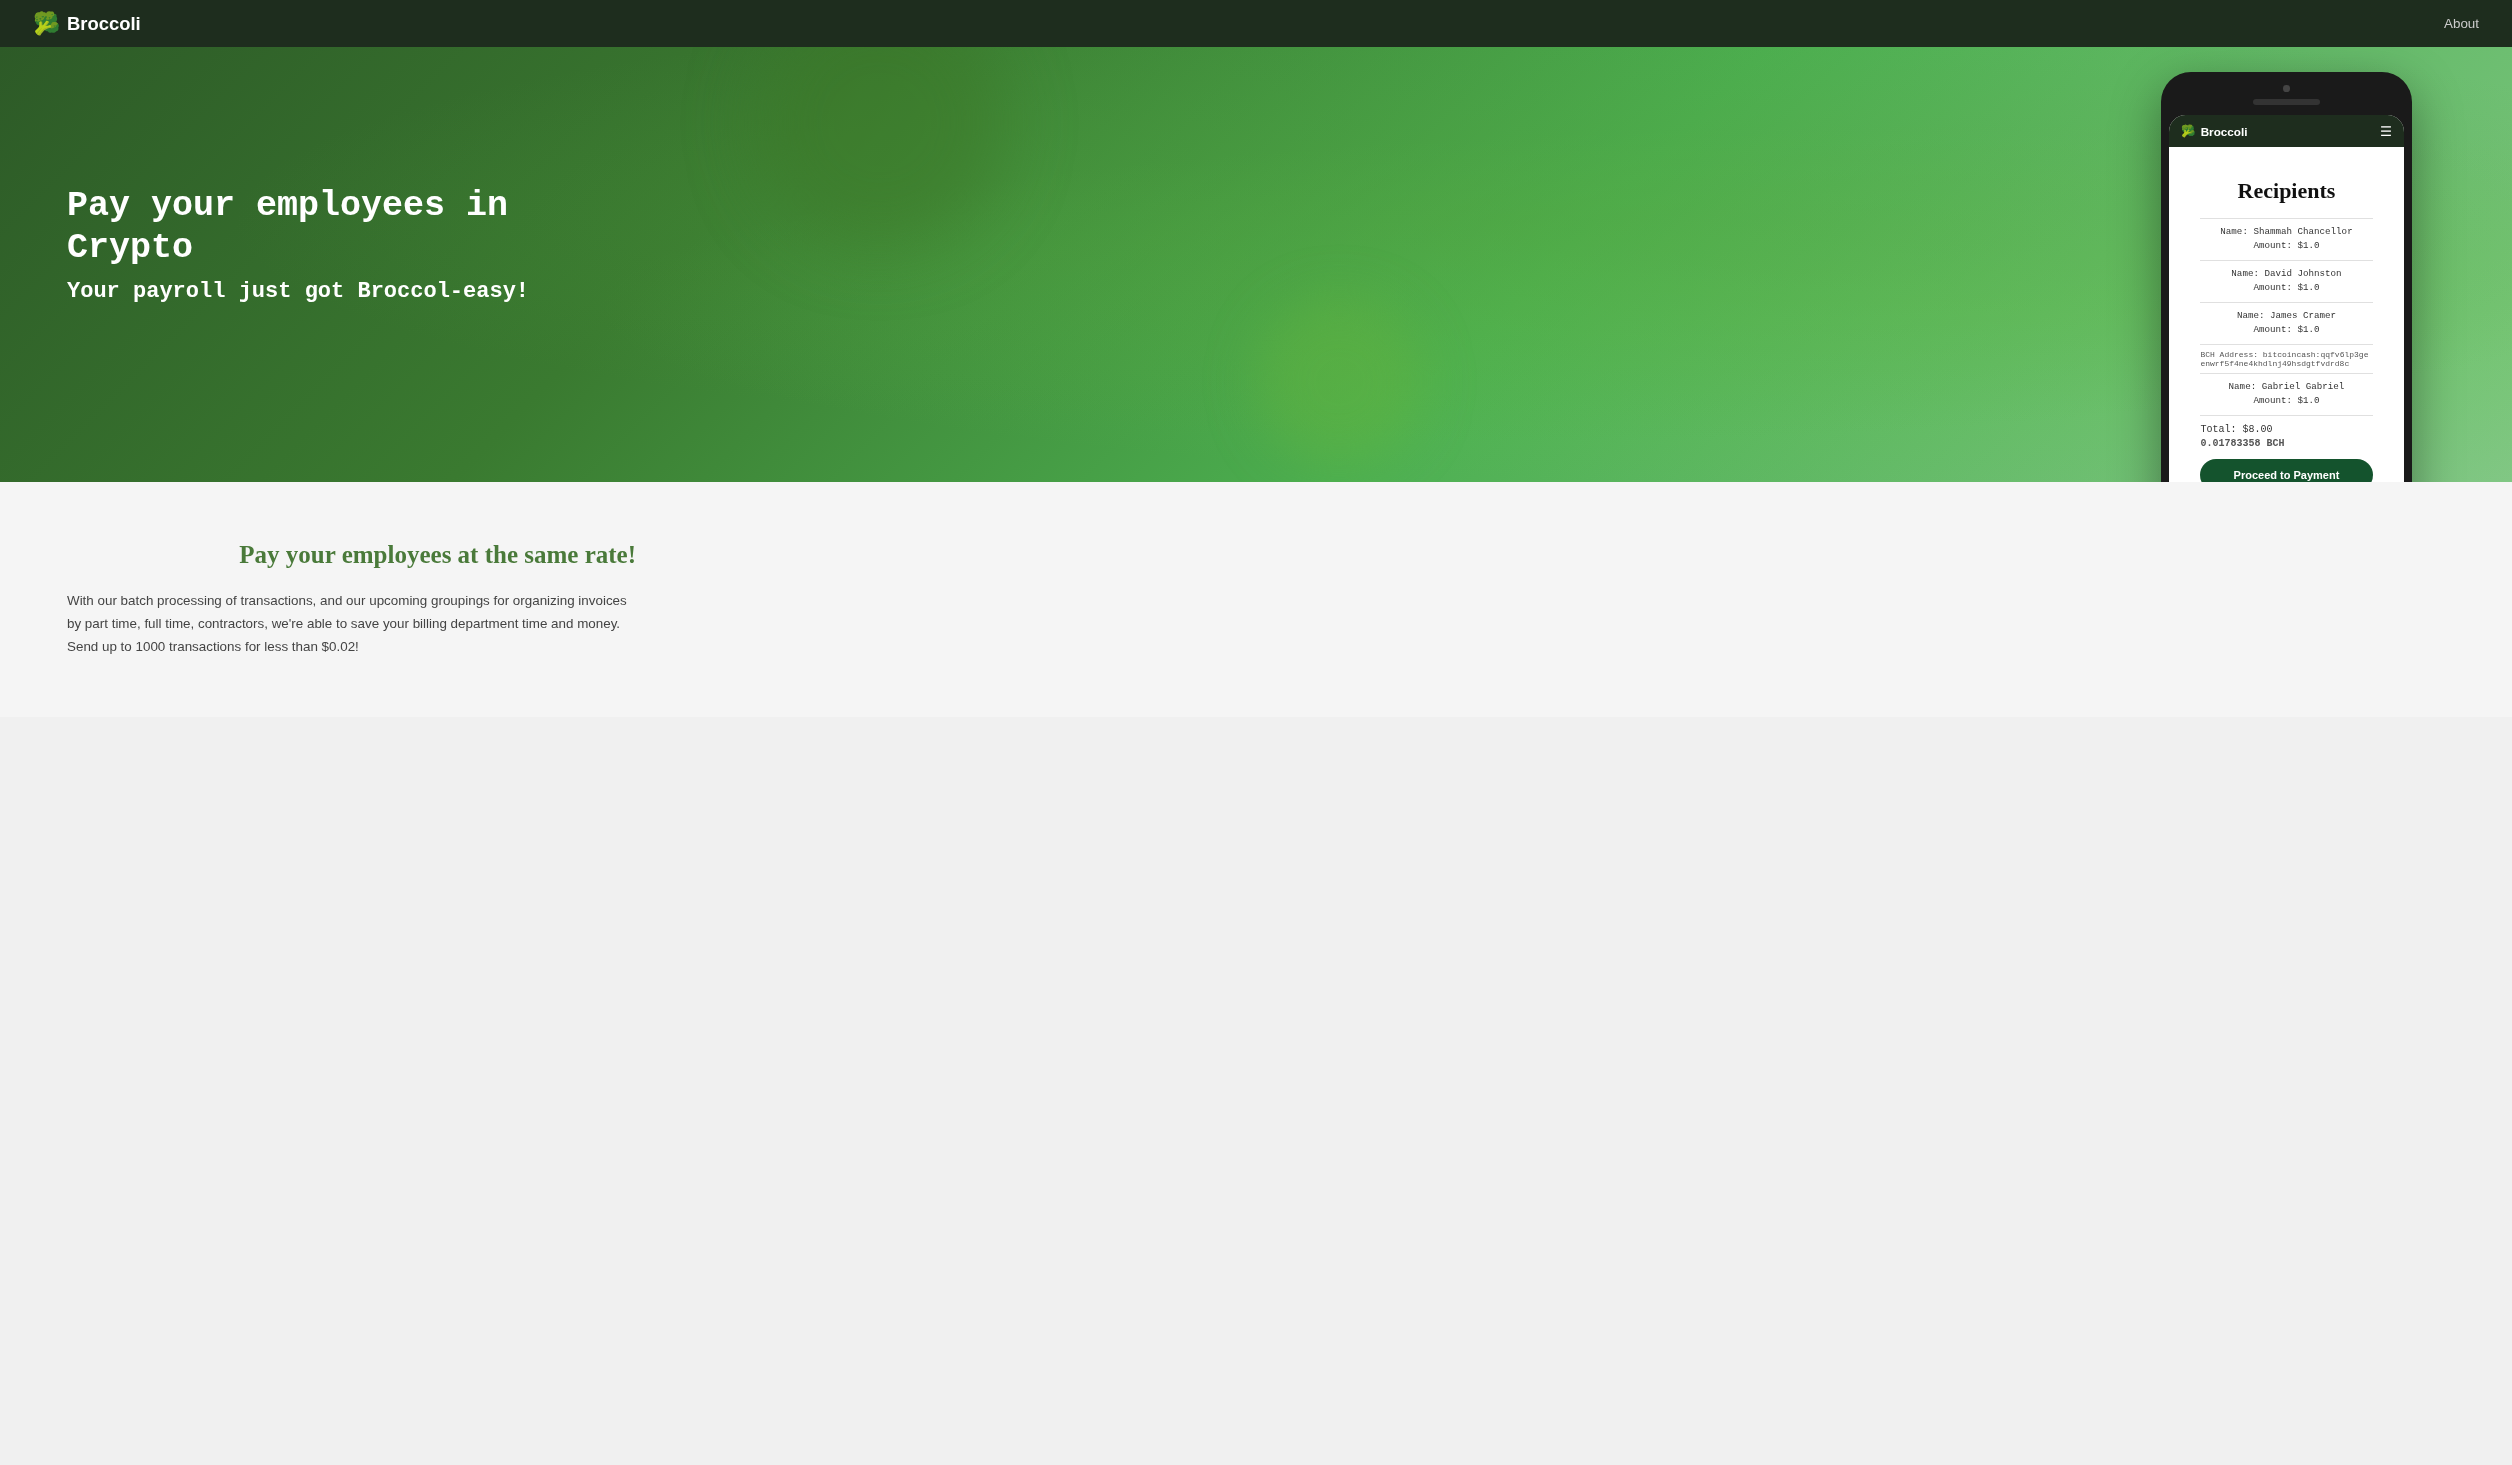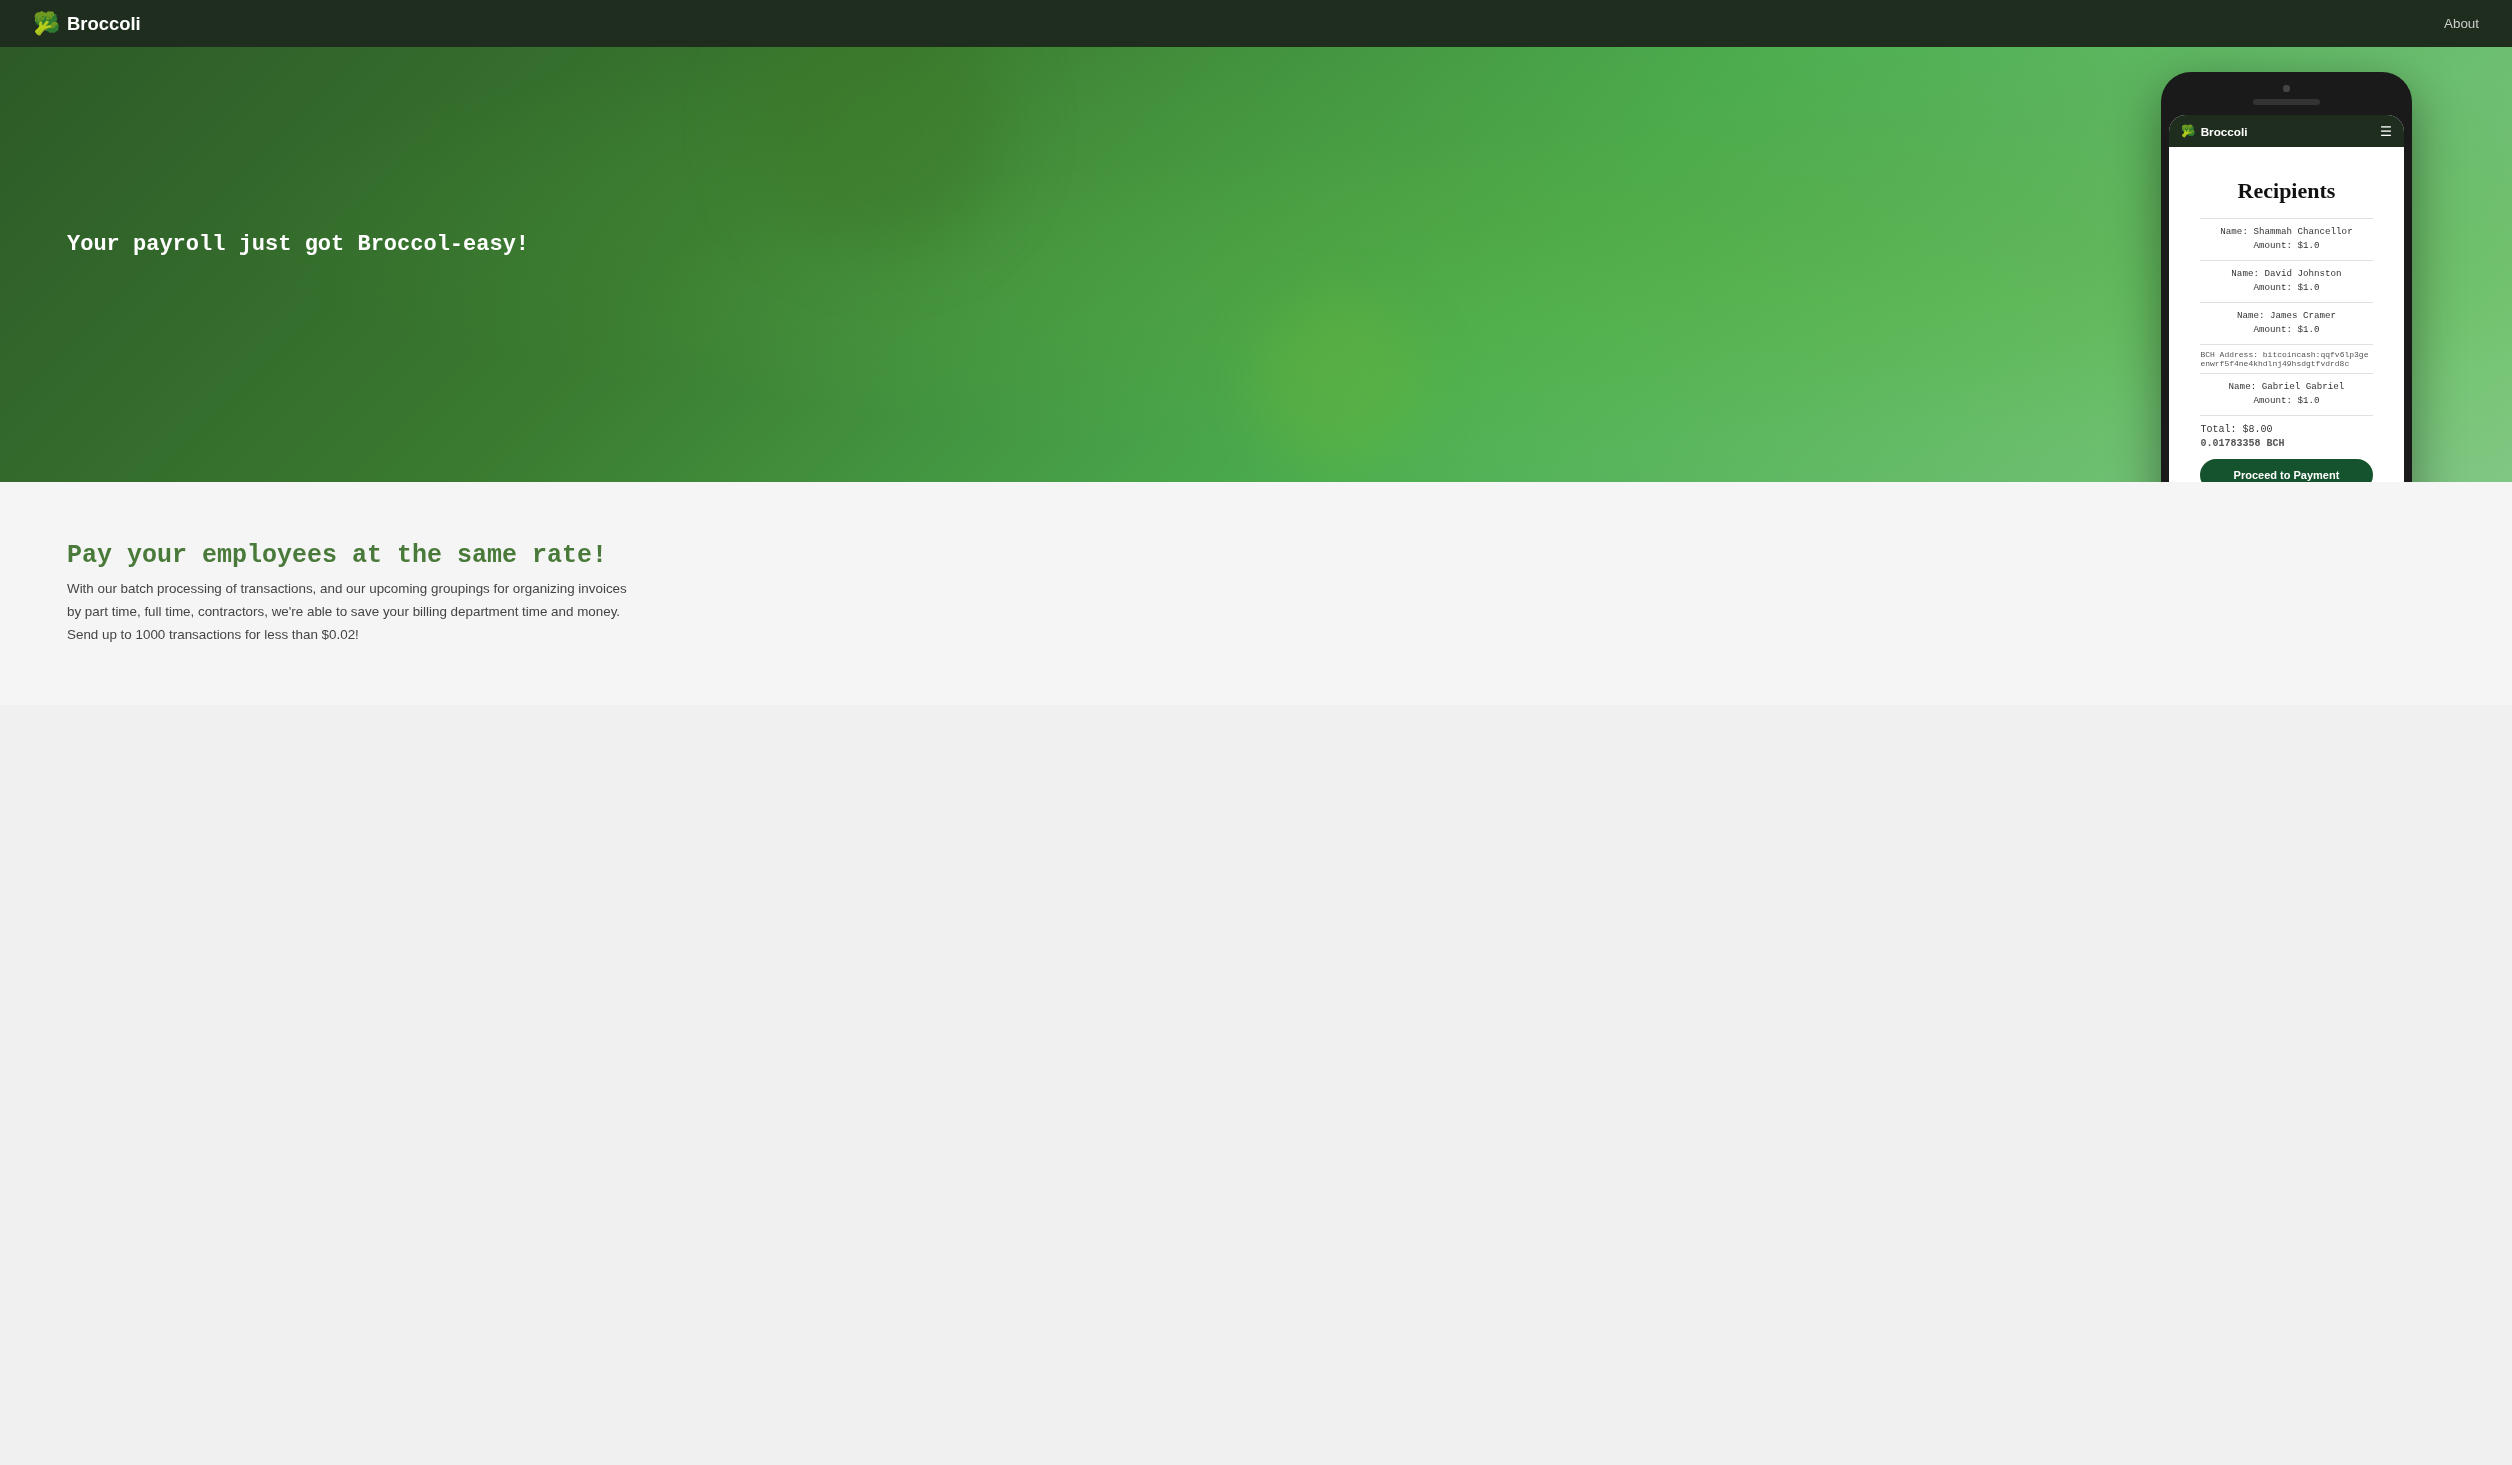--- a/index.html
+++ b/index.html
@@ -276,25 +276,26 @@
       display: flex;
       align-items: flex-start;
       gap: 50px;
     }
 
     .info-text {
       max-width: 569px;
     }
 
     .info-heading {
-      font-family: Liberation Mono, monospace;
+      font-family: Liberation Serif, serif;
       font-size: 25px;
       font-weight: 700;
       color: #4a7a3a;
-      margin-bottom: 8px;
+      margin-bottom: 21px;
+      text-align: right;
     }
 
     .info-body {
       font-size: 13.4px;
       color: #444;
       line-height: 1.7;
     }
   </style>
 </head>
 <body>
@@ -307,20 +308,21 @@
   <div class="nav-links">
     <a class="nav-link">About</a>
   </div>
 </nav>
 
 <section class="hero">
   <div class="hero-bg-overlay"></div>
   <div class="hero-texture"></div>
 
   <div class="hero-content">
+    <h1 class="hero-title">Pay your employees in Crypto</h1>
     <p class="hero-subtitle">Your payroll just got Broccol-easy!</p>
   </div>
 
   <div class="phone-container">
     <div class="phone">
       <div class="phone-camera"></div>
       <div class="phone-notch"></div>
       <div class="phone-screen">
 
         <div class="phone-app-bar">

